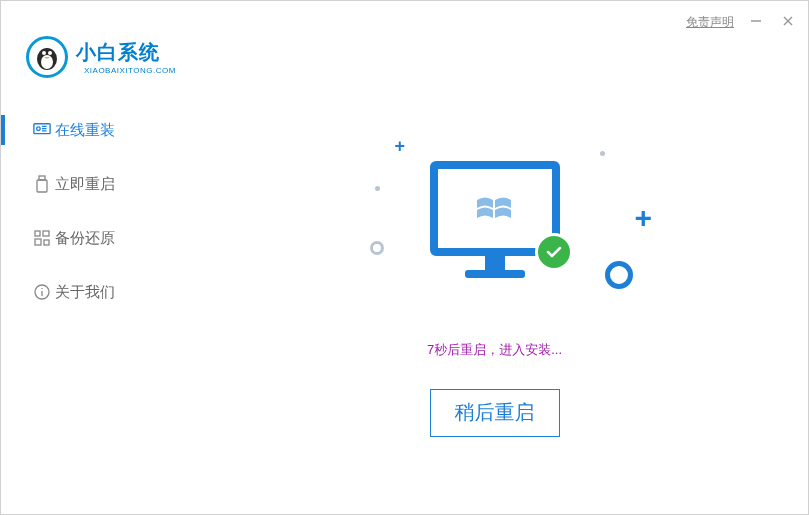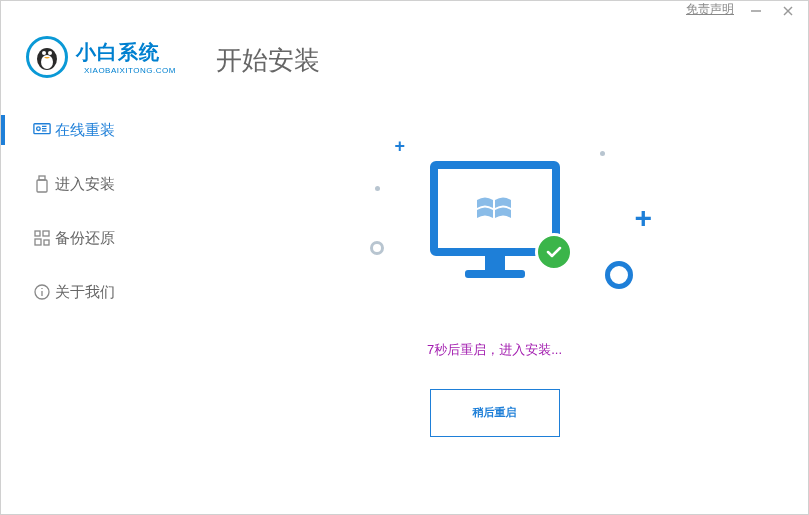--- a/index.html
+++ b/index.html
@@ -18,42 +18,42 @@
       border: 1px solid #d0d0d0;
       box-shadow: 0 2px 10px rgba(0,0,0,0.1);
       position: relative;
       display: flex;
       flex-direction: column;
     }
     .titlebar {
       height: 30px;
       display: flex;
       justify-content: flex-end;
-      align-items: flex-start;
+      align-items: flex-end;
       padding: 0 10px;
       gap: 12px;
     }
     .disclaimer-link {
       color: #888;
       font-size: 12px;
       text-decoration: underline;
       cursor: pointer;
     }
     .win-btn {
       width: 20px;
       height: 20px;
       display: flex;
       align-items: center;
       justify-content: center;
       cursor: pointer;
       color: #999;
     }
     .header {
       display: flex;
-      align-items: flex-end;
+      align-items: center;
       padding: 5px 25px 15px 25px;
       gap: 20px;
     }
     .logo-block {
       display: flex;
       align-items: center;
       gap: 8px;
     }
     .logo-circle {
       width: 42px;
@@ -218,27 +218,26 @@
       font-size: 13px;
       margin-bottom: 30px;
     }
     .button-row {
       display: flex;
       gap: 30px;
     }
     .btn {
       width: 130px;
       height: 48px;
-      font-size: 11px;
+      font-size: 20px;
       cursor: pointer;
       border: none;
       display: flex;
       align-items: center;
       justify-content: center;
-      font-weight: bold;
     }
     .btn-secondary {
       background: #fff;
       border: 1px solid #1e7fd8;
       color: #1e7fd8;
     }
     .btn-primary {
       background: #1e7fd8;
       color: #fff;
     }
@@ -271,21 +270,20 @@
           <circle cx="10" cy="10" r="2" fill="#fff"></circle>
           <circle cx="16" cy="10" r="2" fill="#fff"></circle>
           <path d="M 10 14 Q 13 17 16 14" fill="#f5a623"></path>
         </svg>
       </div>
       <div class="logo-text-block">
         <span class="logo-text">小白系统</span>
         <span class="logo-sub">XIAOBAIXITONG.COM</span>
       </div>
     </div>
-    <div class="page-title">开始安装</div>
   </div>
 
   <div class="body-area">
     <div class="sidebar">
       <div class="sidebar-item active">
         <span class="sidebar-icon">
           <svg width="20" height="16" viewBox="0 0 20 16" fill="none" stroke="#1e7fd8" stroke-width="1.5">
             <rect x="1" y="1" width="18" height="11" rx="1"></rect>
             <circle cx="6" cy="6.5" r="2"></circle>
             <path d="M 10 4 L 15 4 M 10 6.5 L 15 6.5 M 10 9 L 15 9"></path>
@@ -293,21 +291,21 @@
         </span>
         <span>在线重装</span>
       </div>
       <div class="sidebar-item">
         <span class="sidebar-icon">
           <svg width="12" height="18" viewBox="0 0 12 18" fill="none" stroke="#888" stroke-width="1.3">
             <rect x="3" y="1" width="6" height="4"></rect>
             <rect x="1" y="5" width="10" height="12" rx="1"></rect>
           </svg>
         </span>
-        <span>进入安装</span>
+        <span>立即重启</span>
       </div>
       <div class="sidebar-item">
         <span class="sidebar-icon">
           <svg width="16" height="16" viewBox="0 0 16 16" fill="none" stroke="#888" stroke-width="1.3">
             <rect x="1" y="1" width="5" height="5"></rect>
             <rect x="9" y="1" width="6" height="5"></rect>
             <rect x="1" y="9" width="6" height="6"></rect>
             <rect x="10" y="10" width="5" height="5"></rect>
           </svg>
         </span>

